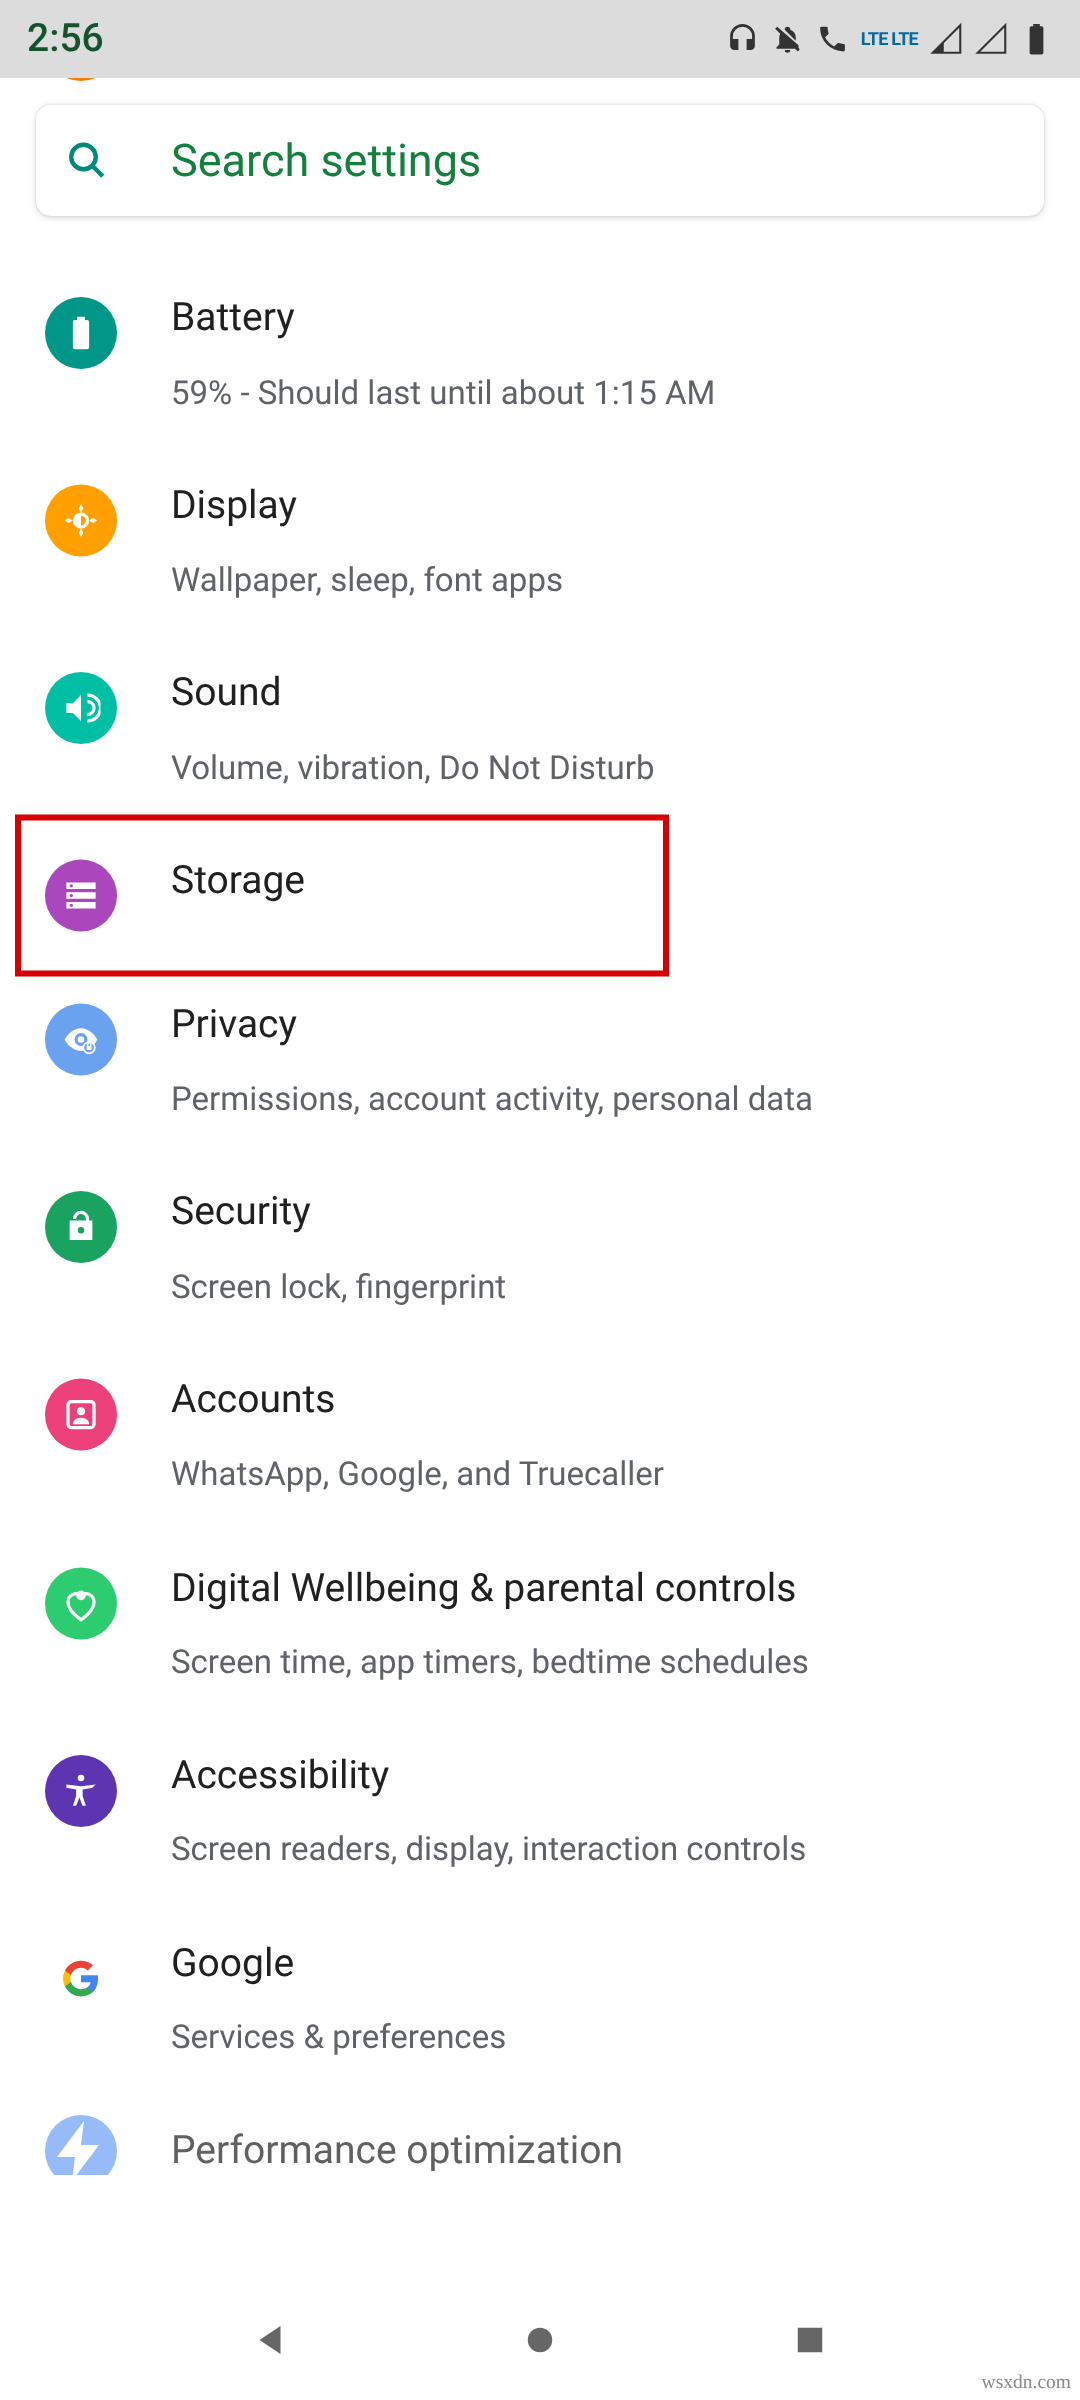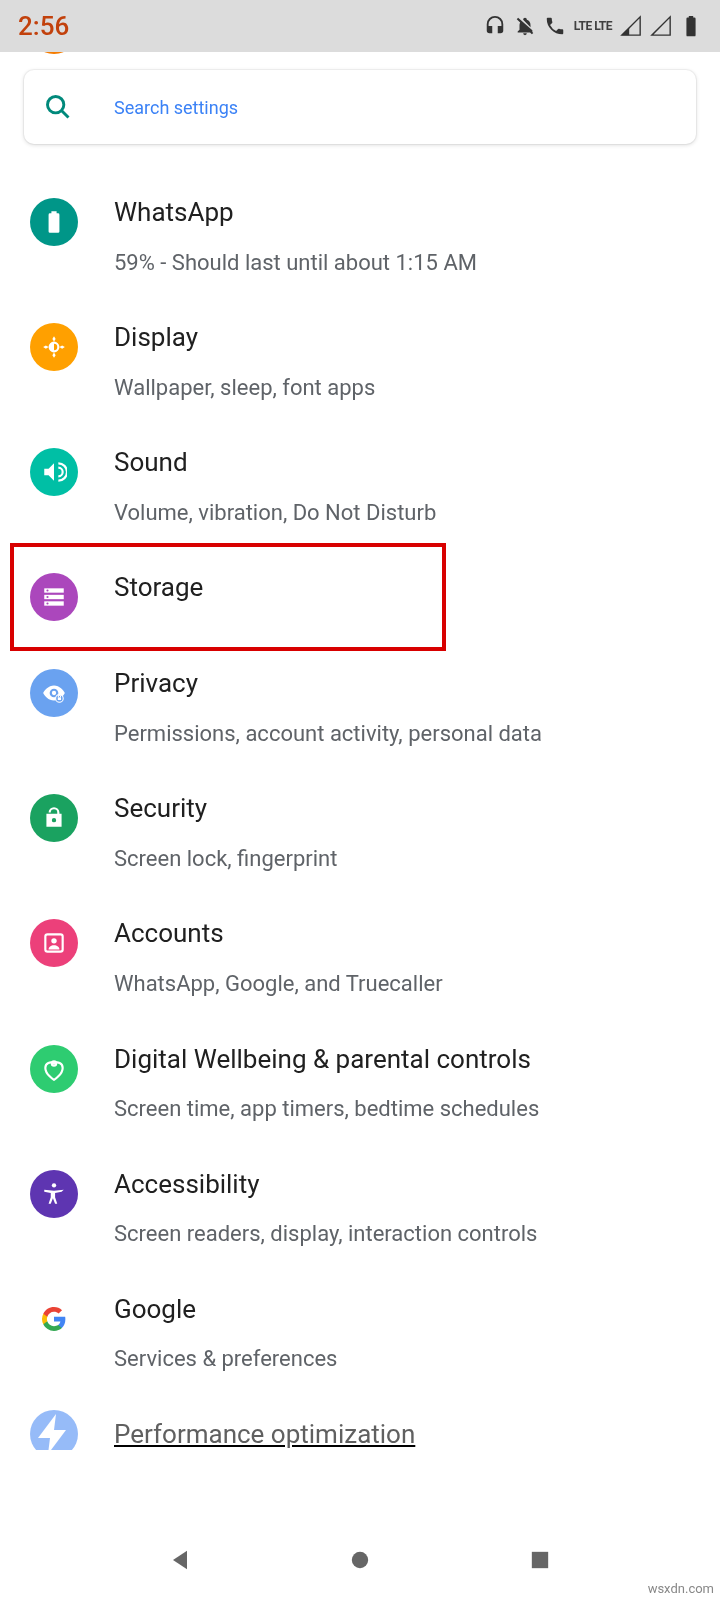--- a/index.html
+++ b/index.html
@@ -1,42 +1,42 @@
 <!DOCTYPE html>
 <html><head>
   <meta charset="utf-8">
   <style>
     * { margin: 0; padding: 0; box-sizing: border-box; }
     body { font-family: Roboto, -apple-system, sans-serif; width: 720px; height: 1600px; background: #fff; overflow: hidden; position: relative; }
     .status-bar { height: 52px; background: #dcdcdc; display: flex; align-items: center; justify-content: space-between; padding: 0 18px; }
-    .status-time { font-size: 26px; font-weight: 500; color: #c2410c; }
+    .status-time { font-size: 26px; font-weight: 500; color: #14532d; }
     .status-icons { display: flex; align-items: center; gap: 8px; }
     .status-icons svg { width: 22px; height: 22px; fill: #333; }
-    .status-icons .lte { font-size: 12px; font-weight: 700; color: #404040; letter-spacing: -0.5px; }
+    .status-icons .lte { font-size: 12px; font-weight: 700; color: #0369a1; letter-spacing: -0.5px; }
     .scroll-area { height: 1468px; overflow: hidden; position: relative; }
     .content-wrap { position: relative; top: -16px; }
     .peek-top { padding-left: 115px; height: 28px; overflow: hidden; display: flex; align-items: flex-start; }
     .peek-top .cir { position: absolute; left: 30px; top: 0; width: 48px; height: 48px; border-radius: 50%; background: #f57c00; transform: translateY(-30px); }
     .search-card { margin: 6px 24px 12px; height: 74px; border-radius: 10px; box-shadow: 0 1px 4px rgba(0,0,0,0.15), 0 0 0 1px rgba(0,0,0,0.04); background: #fff; display: flex; align-items: center; padding: 0 20px; }
     .search-card svg { width: 28px; height: 28px; stroke: #00897b; stroke-width: 2.5; fill: none; }
-    .search-card .ph { margin-left: 42px; font-size: 18px; color: #3b82f6; }
+    .search-card .ph { margin-left: 42px; font-size: 30px; color: #15803d; }
     .settings-list { padding-top: 18px; }
     .item { display: flex; align-items: flex-start; padding: 22px 22px 22px 30px; min-height: 96px; position: relative; }
     .item .icon-wrap { width: 48px; height: 48px; border-radius: 50%; display: flex; align-items: center; justify-content: center; flex-shrink: 0; margin-top: 2px; }
     .item .icon-wrap svg { width: 26px; height: 26px; fill: #fff; }
     .item .texts { padding-left: 36px; padding-top: 0px; flex: 1; }
     .item .title { font-size: 26px; color: #202020; line-height: 1.25; }
     .item .sub { font-size: 22px; color: #5f6368; margin-top: 20px; line-height: 1.3; }
     .highlight-box { position: absolute; left: 10px; right: 274px; top: -6px; bottom: -6px; border: 4px solid #d80000; pointer-events: none; }
-    .peek-bottom { display: flex; align-items: center; padding: 22px 22px 0 30px; height: 54px; overflow: hidden; text-decoration: underline; }
+    .peek-bottom { display: flex; align-items: center; padding: 22px 22px 0 30px; height: 54px; overflow: hidden; }
     .peek-bottom .icon-wrap { width: 48px; height: 48px; border-radius: 50%; display: flex; align-items: center; justify-content: center; flex-shrink: 0; opacity: 0.55; }
     .peek-bottom .title { font-size: 26px; color: #606060; padding-left: 36px; }
     .nav-bar { position: absolute; bottom: 0; left: 0; right: 0; height: 80px; background: linear-gradient(to bottom, rgba(255,255,255,0.7), rgba(255,255,255,0.95)); display: flex; align-items: center; justify-content: space-around; padding: 0 90px; }
     .nav-bar svg { width: 28px; height: 28px; fill: #666; }
-    .watermark { position: absolute; bottom: 4px; right: 6px; font-size: 13px; color: #888; }
+    .watermark { position: absolute; bottom: 4px; right: 6px; font-size: 13px; color: #888; font-family: Liberation Serif, serif; }
     
     .bg-battery { background: #009688; }
     .bg-display { background: #ffa000; }
     .bg-sound { background: #00bfa5; }
     .bg-storage { background: #ab47bc; }
     .bg-privacy { background: #6aa2f0; }
     .bg-location { background: #26c6da; }
     .bg-security { background: #1aa260; }
     .bg-accounts { background: #ec407a; }
     .bg-accessibility { background: #5e35b1; }
@@ -92,21 +92,21 @@
 
   <div class="settings-list">
 
     <div class="item">
       <div class="icon-wrap bg-battery">
         <svg viewBox="0 0 24 24">
               <path d="M15.7 4h-1.3V2h-4.8v2H8.3A1.3 1.3 0 007 5.3v15.4A1.3 1.3 0 008.3 22h7.4a1.3 1.3 0 001.3-1.3V5.3A1.3 1.3 0 0015.7 4z"></path>
             </svg>
       </div>
       <div class="texts">
-        <div class="title">WhatsApp</div>
+        <div class="title">Battery</div>
         <div class="sub">59% - Should last until about 1:15 AM</div>
       </div>
     </div>
 
     <div class="item">
       <div class="icon-wrap bg-display">
         <svg viewBox="0 0 24 24">
               <path d="M12 7a5 5 0 100 10 5 5 0 000-10zm0 8V9a3 3 0 010 6zM12 2l1.5 2.5L12 7 10.5 4.5zM12 22l-1.5-2.5L12 17l1.5 2.5zM2 12l2.5-1.5L7 12 4.5 13.5zM22 12l-2.5 1.5L17 12l2.5-1.5z"></path>
             </svg>
       </div>

